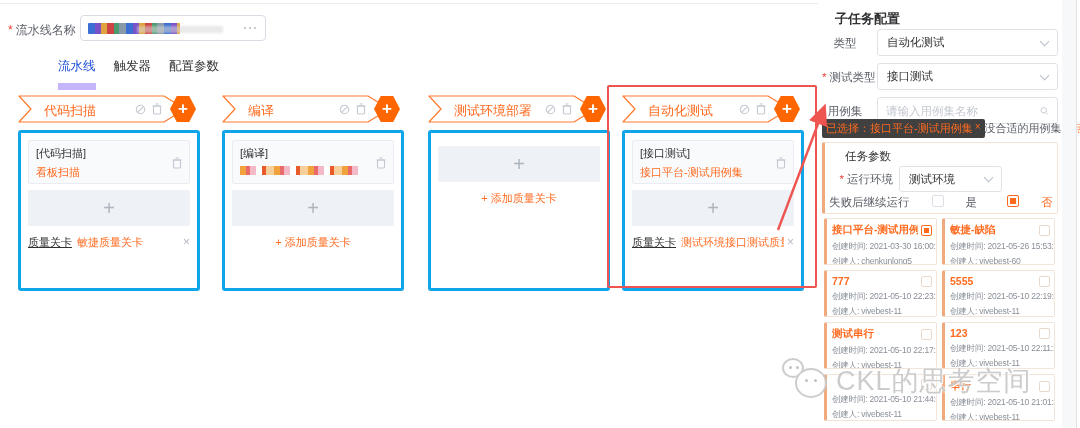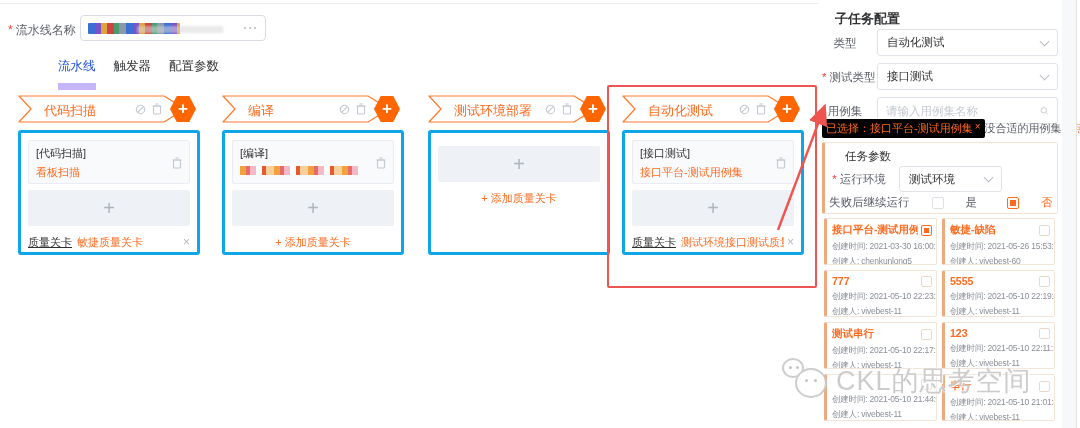--- a/index.html
+++ b/index.html
@@ -18,21 +18,21 @@
   .redact-name-tail { position:absolute; left:56px; top:10px; width:86px; height:7px; background:#d9d9d9; opacity:.55; filter:blur(1px); }
   .input-endmark { position:absolute; right:8px; top:8px; width:14px; height:9px; opacity:.5;
     background:radial-gradient(circle 1px at 2px 4px,#999 90%,transparent),radial-gradient(circle 1px at 7px 4px,#999 90%,transparent),radial-gradient(circle 1px at 12px 4px,#999 90%,transparent); }
 
   
   .tabs { position:absolute; left:10px; top:58px; display:flex; gap:18px; font-size:12.5px; color:#303133; }
   .tab { cursor:pointer; padding-bottom:8px; }
   .tab.active { color:#1d4ed8; border-bottom:7px solid #c4b5fd;margin-left:48px; }
 
   
-  .stage { position:absolute; top:95px; width:186px; height:160px; }
+  .stage { position:absolute; top:95px; width:186px; height:196px; }
   .st1 { left:18px; } .st2 { left:222px; } .st3 { left:428px;padding-left:31px; } .st4 { left:622px; }
   .stage-header { position:absolute; left:0; top:0; width:168px; height:28px; }
   .stage-header svg.banner { position:absolute; left:0; top:0; }
   .stage-title { position:absolute; left:26px; top:7px; font-size:13px; color:#ff6a1f; white-space:nowrap; }
   .hdr-icons { position:absolute; right:24px; top:8px; display:flex; gap:6px; align-items:center; }
   .hdr-icons svg { display:block; }
   .hex-btn { position:absolute; left:152px; top:1px; width:26px; height:26px; background:#ff6600; color:#fff;
     clip-path:polygon(26% 0,74% 0,100% 50%,74% 100%,26% 100%,0 50%); display:flex; align-items:center; justify-content:center;
     font-size:17px; font-weight:bold; cursor:pointer; }
   .stage-body { position:absolute; left:0; top:35px; width:182px; bottom:0; background:#fff; border:3px solid #0ea5e9; border-radius:3px; padding:7px; }
@@ -62,31 +62,31 @@
   .fr1 { top:29px; } .fr2 { top:63px; } .fr3 { top:97px; }
   .f-label { position:absolute; left:0; top:7px; width:46px; text-align:center; color:#5a5e66; white-space:nowrap; }
   .f-ctl { position:absolute; left:55px; right:0; top:0; height:27px; }
   .select-box { width:100%; height:100%; border:1px solid #dfe3e8; border-radius:3px; background:#fff; display:flex; align-items:center; justify-content:space-between; padding:0 9px; color:#303133; cursor:pointer; }
   .chevron { width:7px; height:7px; border-right:1.4px solid #b9bec7; border-bottom:1.4px solid #b9bec7; transform:rotate(45deg); margin-top:-3px; }
   .search-input-box { width:100%; height:100%; border:1px solid #dfe3e8; border-radius:3px; background:#fff; display:flex; align-items:center; padding:0 8px; }
   .search-input-box input { flex:1; border:none; outline:none; font-size:11.5px; color:#303133; background:transparent; font-family:inherit; }
   .search-input-box input::placeholder { color:#c3c7cf; }
 
   .selected-row { position:absolute; top:119px; left:0; right:0; display:flex; justify-content:space-between; align-items:center; font-size:11px; }
-  .sel-tag { background:#000000; color:#ff6a1f; padding:2px 4px; border-radius:2px; white-space:nowrap; }
+  .sel-tag { background:#404040; color:#ff6a1f; padding:2px 4px; border-radius:2px; white-space:nowrap; }
   .sel-close { color:#ff6a1f; font-size:10px; vertical-align:top; margin-left:2px; cursor:pointer; }
   .no-suit { color:#5a5e66; white-space:nowrap; }
   .create-link { color:#ff6a1f; margin-left:4px; cursor:pointer; }
 
   .params-box { position:absolute; top:142px; left:0; right:0; height:72px; background:#fff; border:1px solid #f6e2d2; border-left:3px solid #f0a97d; border-radius:2px; }
   .params-title { position:absolute; left:20px; top:6px; color:#303133; }
   .env-row { position:absolute; top:23px; left:0; right:0; height:26px; }
-  .env-label { position:absolute; left:0; top:6px; width:68px; text-align:center; color:#5a5e66; white-space:nowrap; }
+  .env-label { position:absolute; left:0; top:6px; width:68px; text-align:right; color:#5a5e66; white-space:nowrap; }
   .env-ctl { position:absolute; left:74px; width:103px; top:0; height:26px; }
-  .fail-row { position:absolute; top:52px; left:4px; display:flex; align-items:center; gap:22px; color:#5a5e66; }
+  .fail-row { position:absolute; top:52px; left:4px; display:flex; align-items:flex-start; gap:22px; color:#5a5e66; }
   .cb { width:12px; height:12px; border:1px solid #dcdfe6; border-radius:2px; background:#fff; display:inline-block; cursor:pointer; }
   .cb.checked { border-color:#ff6a1f; position:relative; }
   .cb.checked::after { content:""; position:absolute; inset:2px; background:#ff6a1f; }
   .opt-no { color:#ff6a1f; }
 
   .case-card { position:absolute; width:113px; height:47px; background:#fff; border:1px solid #f3e4d8; border-left:3px solid #f0a97d; border-radius:2px; padding:4px 4px 0 5px; overflow:hidden; }
   .cc-c1 { left:2px; } .cc-c2 { left:120px; }
   .cc-r1 { top:218px; } .cc-r2 { top:270px; } .cc-r3 { top:322px; } .cc-r4 { top:374px; }
   .cc-head { display:flex; justify-content:space-between; align-items:center; }
   .cc-title { font-size:10.5px; font-weight:bold; color:#ff6a1f; white-space:nowrap; overflow:hidden; }

